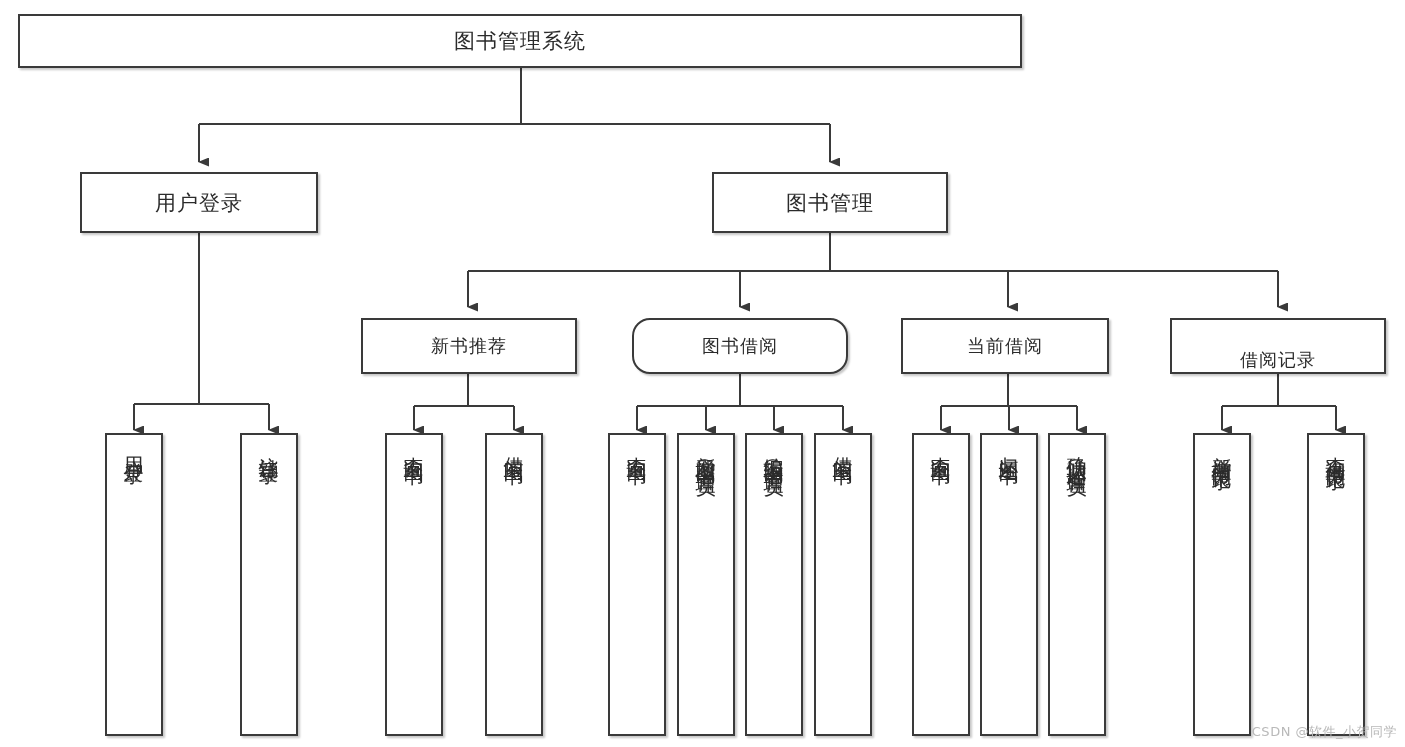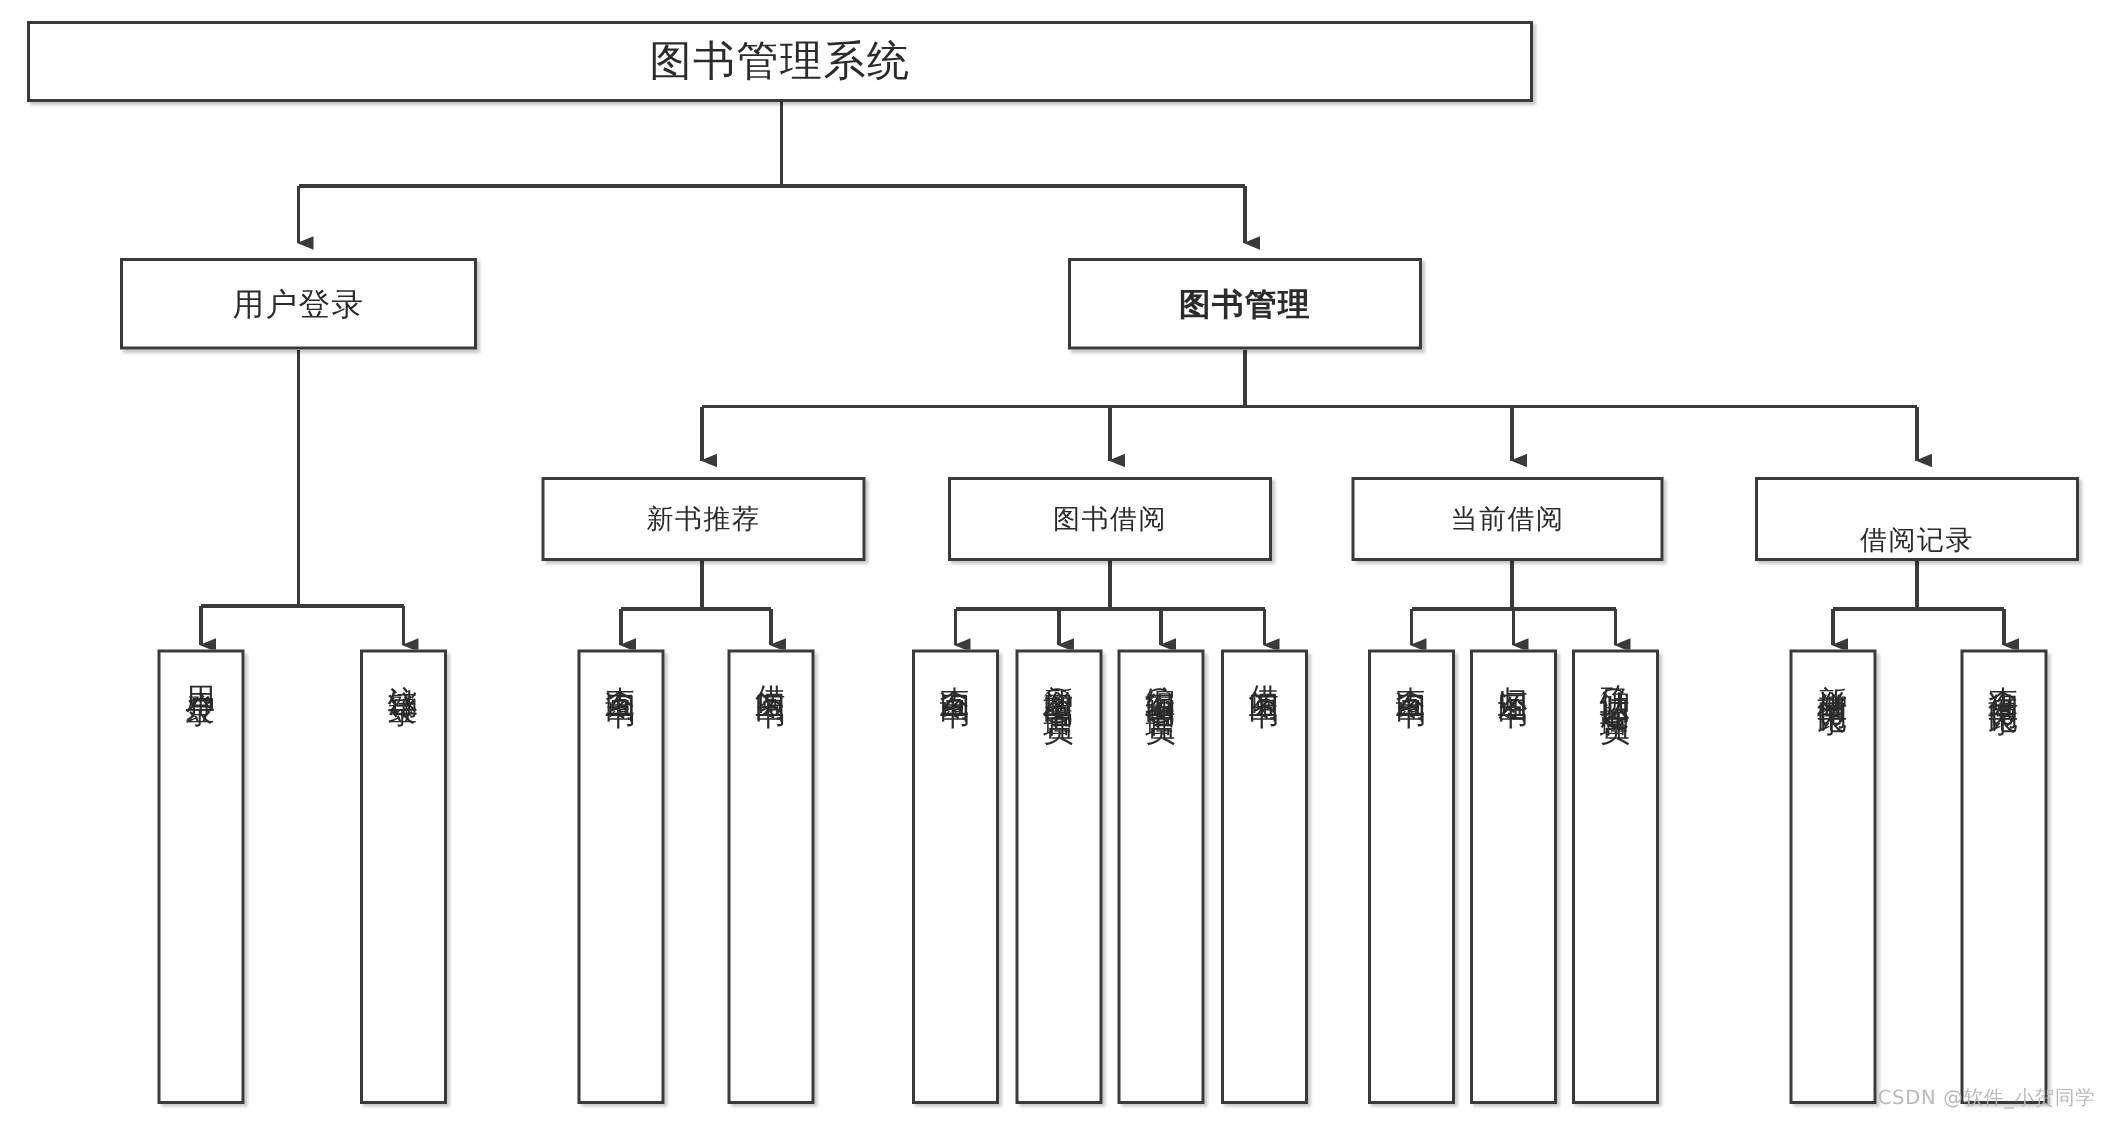--- a/index.html
+++ b/index.html
@@ -42,21 +42,21 @@
     background: #ffffff;
     border: 2.4px solid #3a3a3a;
     box-shadow: 2px 2px 2px rgba(0,0,0,0.22);
     display: flex;
     align-items: center;
     justify-content: center;
     text-align: center;
     color: #2b2b2b;
   }
   .node.level-0 {
-    font-size: 28px;
+    font-size: 21px;
     letter-spacing: 1px;
   }
   .node.level-1 {
     font-size: 21px;
     letter-spacing: 1px;
   }
   .node.level-2 {
     font-size: 18px;
     letter-spacing: 1px;
   }
@@ -139,29 +139,29 @@
   </svg>
 
   <div class="node level-0" style="left:18px; top:14px; width:1004px; height:54px;">
     <span>图书管理系统</span>
   </div>
 
   <div class="node level-1" style="left:80px; top:172px; width:238px; height:61px;">
     <span>用户登录</span>
   </div>
 
-  <div class="node level-1" style="left:712px; top:172px; width:236px; height:61px;font-weight:bold;">
+  <div class="node level-1" style="left:712px; top:172px; width:236px; height:61px;">
     <span>图书管理</span>
   </div>
 
   <div class="node level-2" style="left:361px; top:318px; width:216px; height:56px;">
     <span>新书推荐</span>
   </div>
 
-  <div class="node level-2" style="left:632px; top:318px; width:216px; height:56px;">
+  <div class="node level-2" style="left:632px; top:318px; width:216px; height:56px;border-radius:18px;">
     <span>图书借阅</span>
   </div>
 
   <div class="node level-2" style="left:901px; top:318px; width:208px; height:56px;">
     <span>当前借阅</span>
   </div>
 
   <div class="node level-2" style="left:1170px; top:318px; width:216px; height:56px;align-items:flex-end;">
     <span>借阅记录</span>
   </div>

